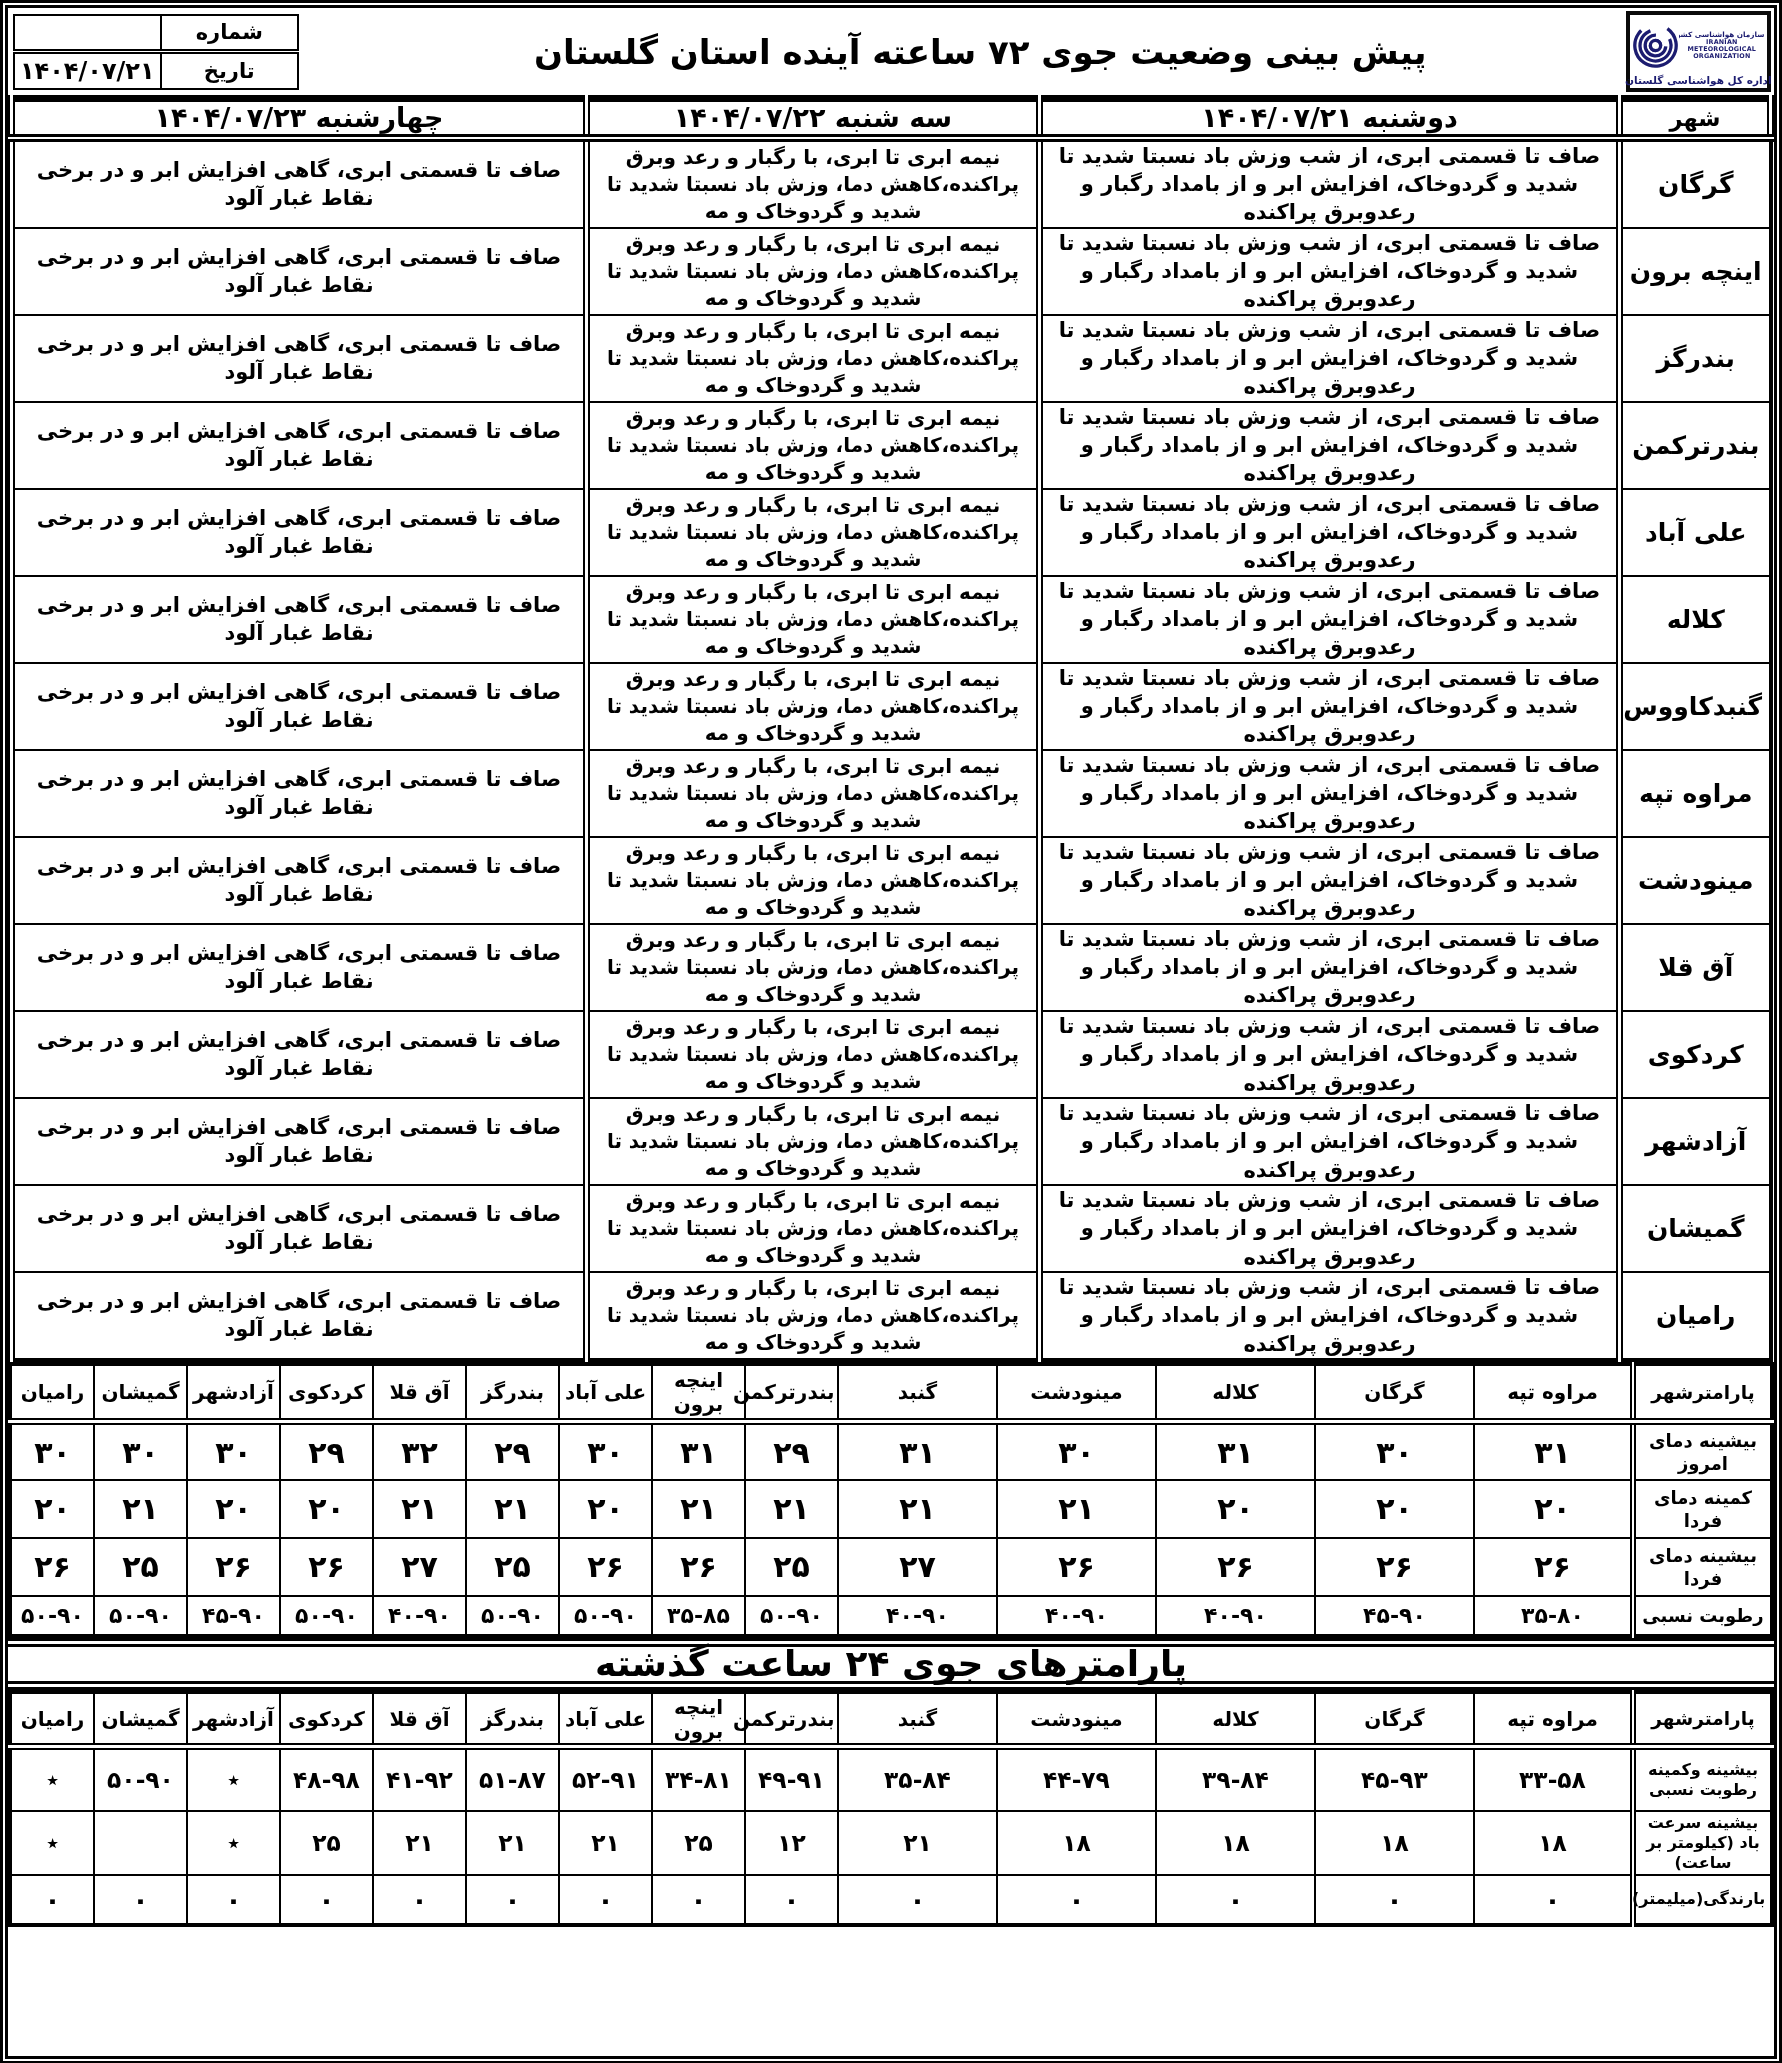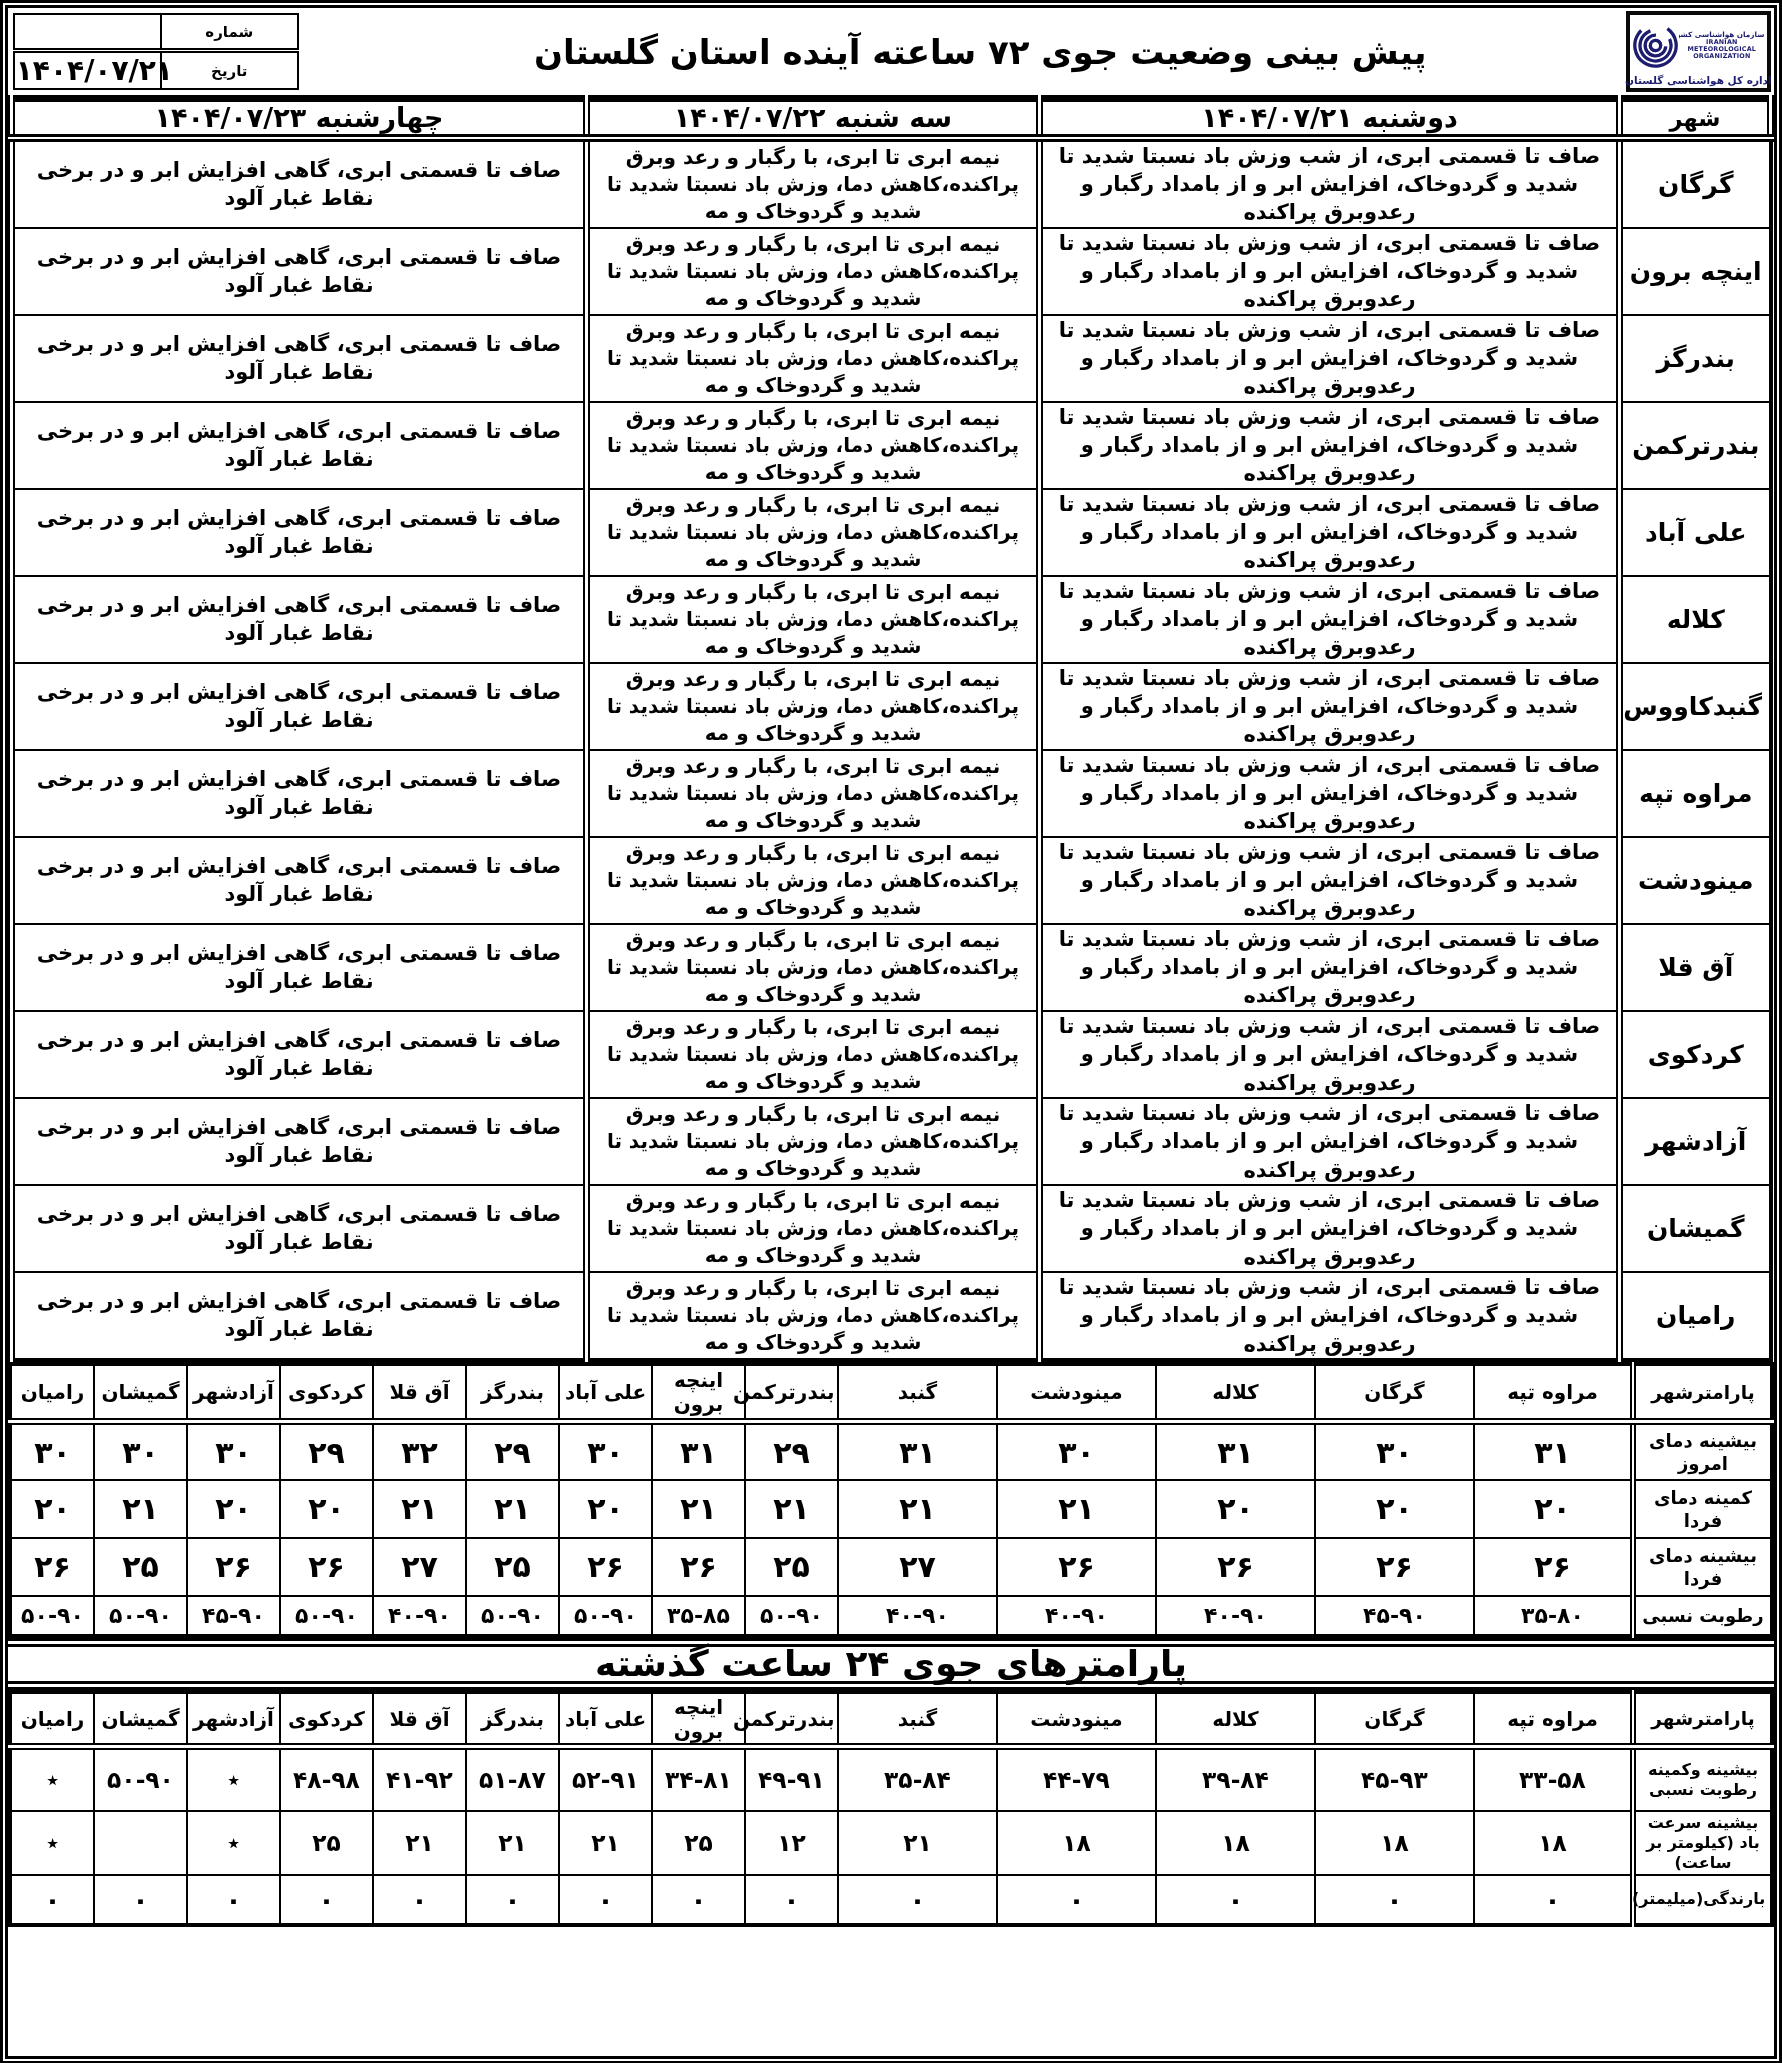--- a/index.html
+++ b/index.html
@@ -28,22 +28,22 @@
   .logo-en { font-size:6.4px; letter-spacing:0.2px; }
   .logo-spiral { flex:0 0 auto; }
   .logo-bottom { font-size:10.5px; color:#1c1c70; white-space:nowrap; }
   .doc-title { flex:1; text-align:center; font-size:34px; padding:0 8px;margin-left:36px; }
   .serial-table {
     border-collapse:collapse; table-layout:fixed;
     width:284px; flex:0 0 auto; margin-left:1.6px;
   }
   .serial-table td { border:2.4px solid #000; text-align:center; vertical-align:middle; height:37px; }
   .serial-table tr.r1 td { border-bottom:5.6px double #000; }
-  .serial-table .lab { font-size:15px;margin-left:48px; }
-  .serial-table .val { font-size:28px;margin-top:11px; }
+  .serial-table .lab { font-size:21px;margin-left:48px; }
+  .serial-table .val { font-size:24px;margin-top:11px; }
 
   
   table.main {
     border-collapse:collapse; table-layout:fixed; width:1766px;
     border:4.8px solid #000; border-top:7.3px solid #000;
   }
   table.main th, table.main td {
     border:2.4px solid #000; text-align:center; vertical-align:middle; padding:0 6.4px;
   }
   table.main th {

